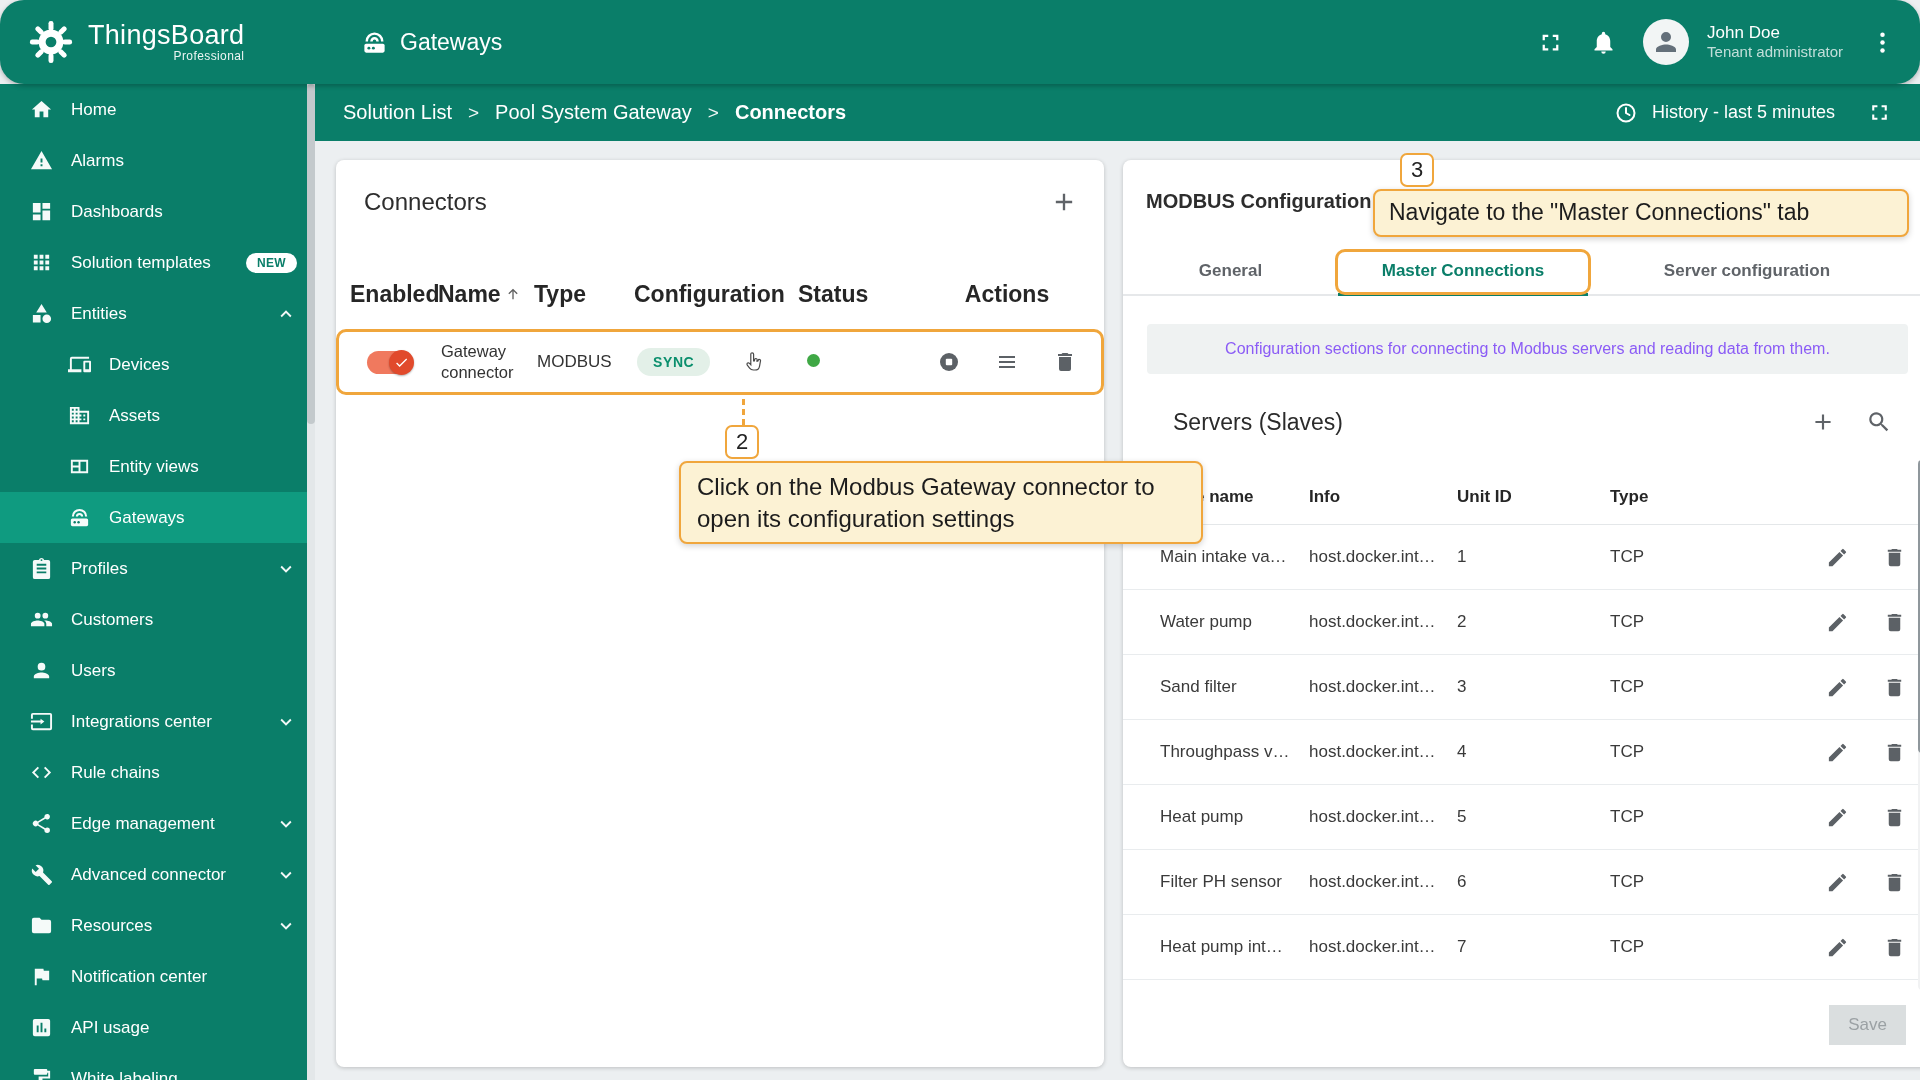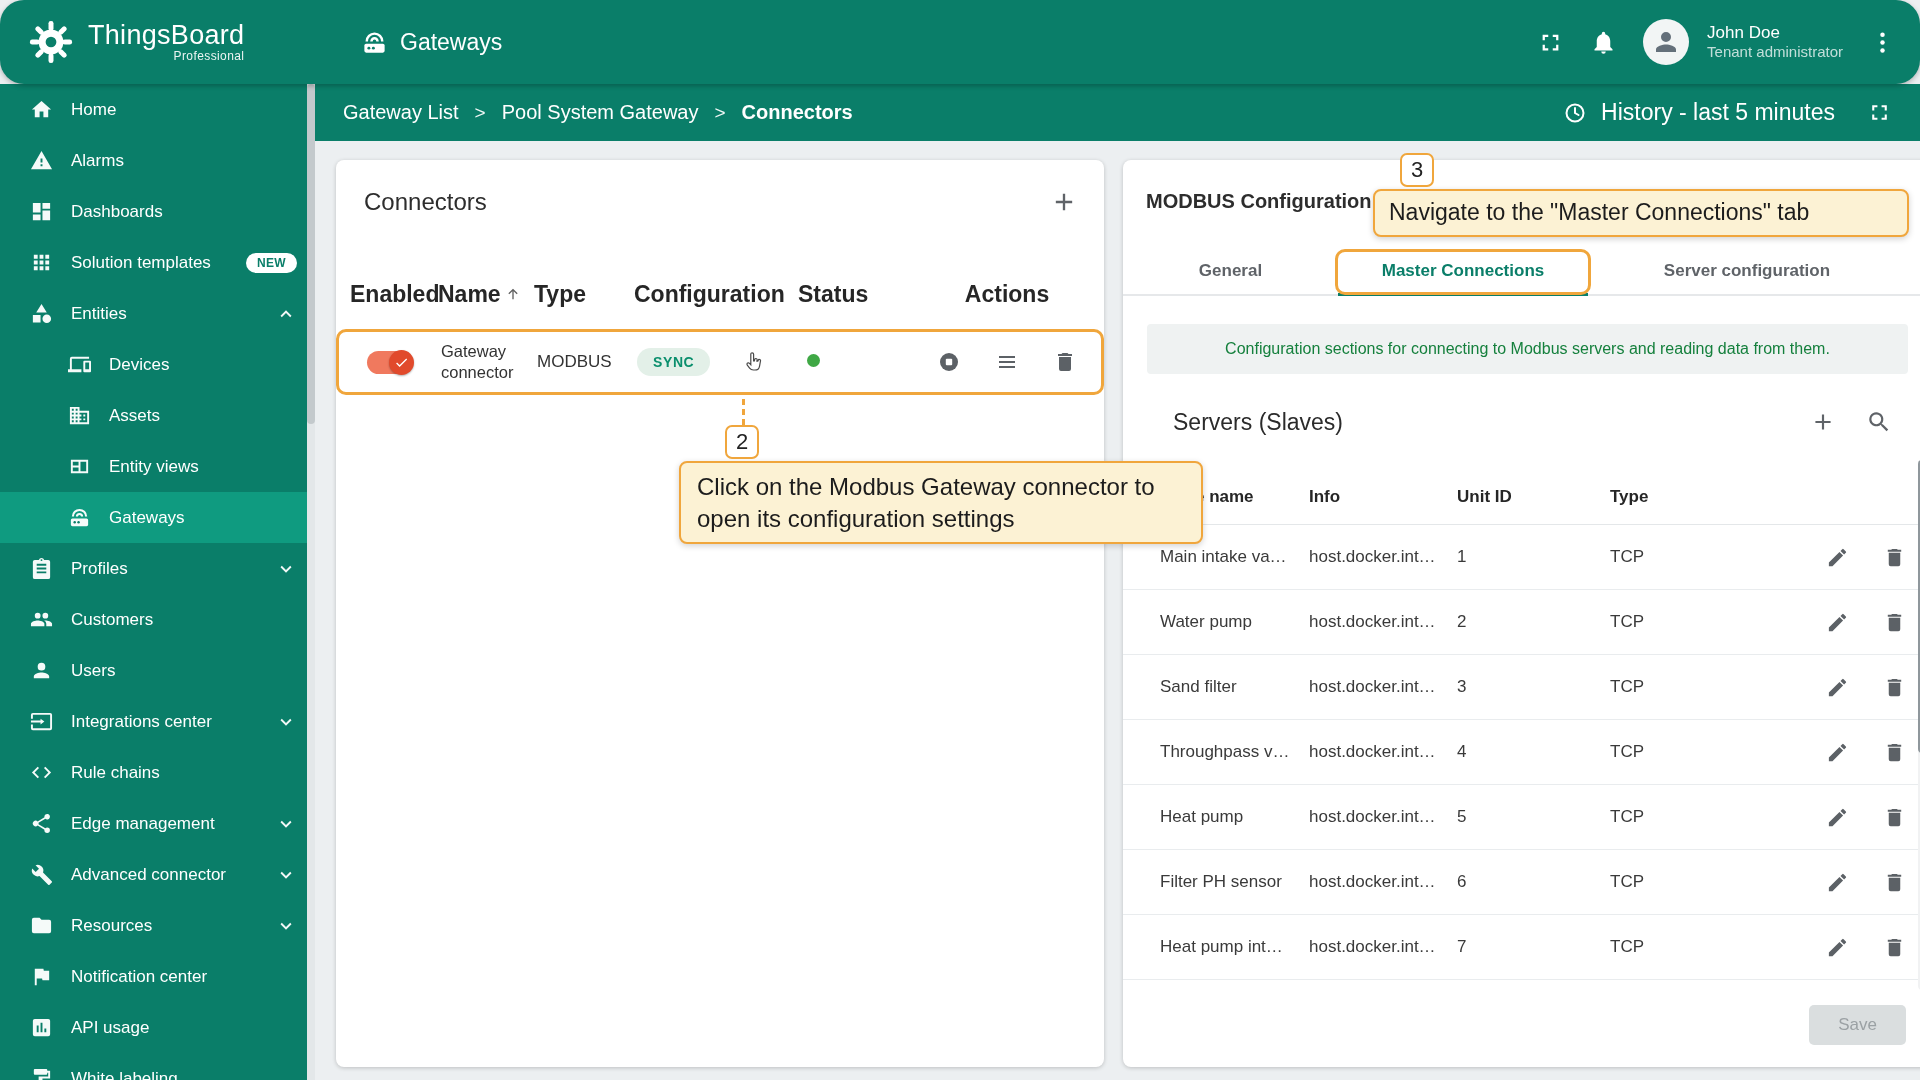--- a/index.html
+++ b/index.html
@@ -45,21 +45,21 @@
   .sb-scrollthumb{position:absolute;top:0;right:0;width:8px;height:340px;background:#C3C9CC;border-radius:4px;}
 
   
   .subheader{position:absolute;top:84px;left:315px;right:0;height:57px;background:var(--teal);color:#fff;display:flex;align-items:center;padding:0 28px;z-index:4;}
   .breadcrumb{display:flex;align-items:center;gap:16px;font-size:20px;}
   .crumb{color:#fff;}
   .crumb.current{font-weight:700;}
   .crumb-sep{opacity:.95;font-size:19px;}
   .subheader-right{margin-left:auto;display:flex;align-items:center;gap:14px;}
   .clock-icon{width:24px;height:24px;color:#fff;}
-  .history-label{font-size:23px;}
+  .history-label{font-size:18px;}
   .sh-fullscreen{width:25px;height:25px;color:#fff;margin-left:18px;}
 
   
   .content{position:absolute;top:141px;left:315px;width:1605px;height:939px;}
   .card{position:absolute;background:#fff;border-radius:8px;box-shadow:0 1px 4px rgba(0,0,0,.2);z-index:1;}
   .card-left{left:21px;top:19px;width:768px;height:907px;}
   .card-right{left:808px;top:19px;width:809px;height:907px;}
 
   
   .card-title-row{display:flex;align-items:flex-start;justify-content:space-between;padding:28px 26px 0 28px;}
@@ -87,31 +87,31 @@
   .modbus-head{display:flex;align-items:center;gap:8px;padding:30px 24px 0 23px;}
   .modbus-title{font-size:20px;font-weight:700;color:#2d2d2d;}
   .caret{width:20px;height:20px;color:#555;}
   .tabs{display:flex;margin-top:35px;height:48px;border-bottom:2px solid #E6E8EA;position:relative;}
   .tab{display:flex;align-items:center;justify-content:center;font-size:17px;font-weight:600;color:#5f6368;cursor:pointer;position:relative;}
   .tab-general{width:215px;}
   .tab-master{width:250px;color:#0A7E69;}
   .tab-server{width:318px;}
   .ink-bar{position:absolute;left:215px;bottom:-2px;width:250px;height:3px;background:var(--teal);}
   .tab-outline{position:absolute;left:212px;top:1px;width:256px;height:46px;border:3px solid var(--orange);border-radius:10px;pointer-events:none;}
-  .banner{margin:28px 24px 0;height:50px;background:#EFF2F2;border-radius:4px;display:flex;align-items:center;justify-content:center;font-size:16px;color:#15803d;padding:0 20px;text-align:center;}
+  .banner{margin:28px 24px 0;height:50px;background:#EFF2F2;border-radius:4px;display:flex;align-items:center;justify-content:center;font-size:16px;color:#8b5cf6;padding:0 20px;text-align:center;}
   .servers-row{display:flex;align-items:center;margin-top:26px;height:44px;padding:0 40px 0 50px;}
   .servers-title{font-size:23px;font-weight:500;color:#2b2b2b;}
   .servers-actions{margin-left:auto;display:flex;gap:30px;}
   .srv-iconbtn{width:26px;height:26px;color:#5f6368;}
   .srv-head{display:grid;grid-template-columns:149px 148px 153px 110px 1fr;align-items:center;margin-top:25px;height:56px;padding:0 26px 0 37px;font-size:17px;font-weight:700;color:var(--txt);border-bottom:1px solid #E4E7E9;}
   .srv-row{display:grid;grid-template-columns:149px 148px 153px 110px 1fr;align-items:center;height:65px;padding:0 26px 0 37px;font-size:17px;color:#3a3a3a;border-bottom:1px solid #E9ECEE;cursor:pointer;}
   .srv-row .c{white-space:nowrap;overflow:hidden;}
   .row-actions{display:flex;justify-content:flex-end;gap:34px;}
   .row-actions .act-btn{width:23px;height:23px;color:#5c6166;}
-  .save-btn{position:absolute;right:26px;bottom:22px;height:40px;padding:0 29px;background:#DADEDF;color:#9BA1A4;font-size:17px;font-weight:500;border-radius:5px;cursor:default;}
+  .save-btn{position:absolute;right:26px;bottom:22px;height:40px;padding:0 19px;background:#DADEDF;color:#9BA1A4;font-size:17px;font-weight:500;border-radius:0;cursor:default;}
   .v-scroll{position:absolute;right:5px;top:300px;width:9px;height:530px;background:#F1F2F3;border-radius:4px;}
   .v-thumb{position:absolute;top:0;left:0;width:9px;height:293px;background:#8F979C;border-radius:4px;}
 
   
   .annot-num{position:absolute;width:34px;height:34px;background:#fff;border:2px solid var(--orange);border-radius:7px;display:flex;align-items:center;justify-content:center;font-size:22px;color:#222;z-index:21;}
   .annot-num.n2{left:410px;top:284px;}
   .annot-num.n3{left:1085px;top:12px;}
   .annot-dash{position:absolute;left:427px;top:258px;height:26px;width:0;border-left:3px dashed var(--orange);z-index:20;}
   .callout{position:absolute;background:var(--callout-bg);border:2px solid var(--orange);border-radius:8px;color:#1c1c1c;z-index:20;box-shadow:0 2px 6px rgba(0,0,0,.18);}
   .callout.c2{left:364px;top:320px;width:524px;padding:8px 16px;font-size:24px;line-height:1.32;}
@@ -381,21 +381,21 @@
         </span>
       <span class="sb-label">White labeling</span>
     </div>
     <div class="sb-scrolltrack">
       <div class="sb-scrollthumb"></div>
     </div>
   </nav>
 
   <div class="subheader">
     <div class="breadcrumb">
-      <span class="crumb">Gateway List</span>
+      <span class="crumb">Solution List</span>
       <span class="crumb-sep">&gt;</span>
       <span class="crumb">Pool System Gateway</span>
       <span class="crumb-sep">&gt;</span>
       <span class="crumb current">Connectors</span>
     </div>
     <div class="subheader-right">
       <span class="icon clock-icon">
           <svg viewBox="0 0 24 24" fill="none" stroke="currentColor" stroke-width="2">
             <circle cx="12" cy="12" r="8.5"></circle>
             <path d="M12 7v5l3.5 2" stroke-linecap="round"></path>

